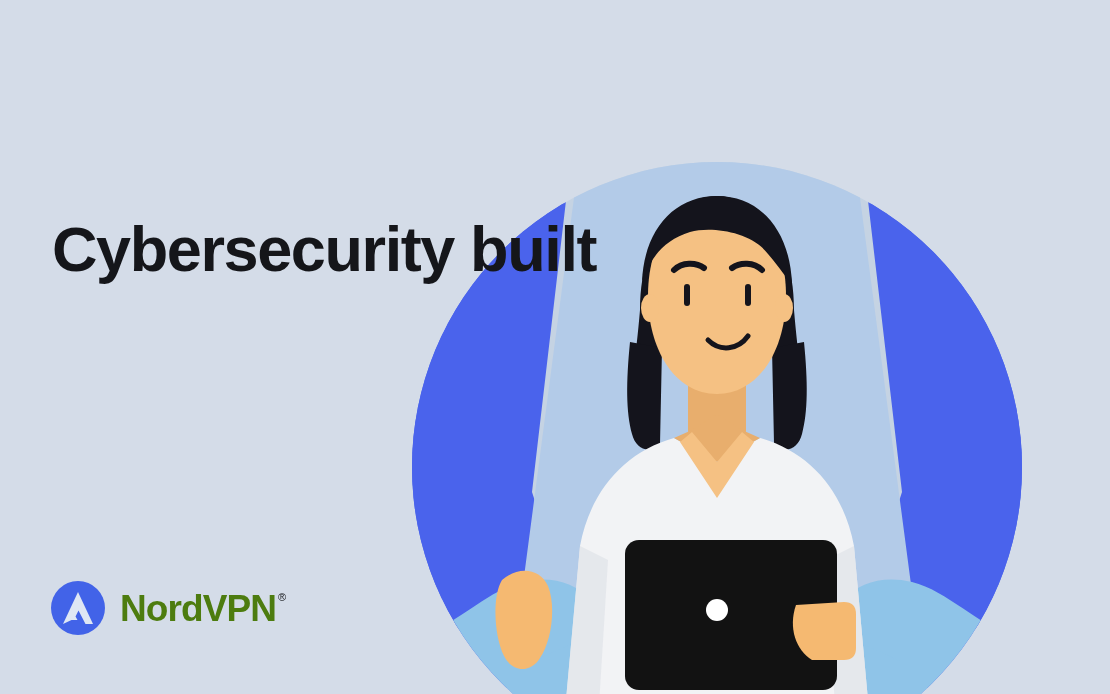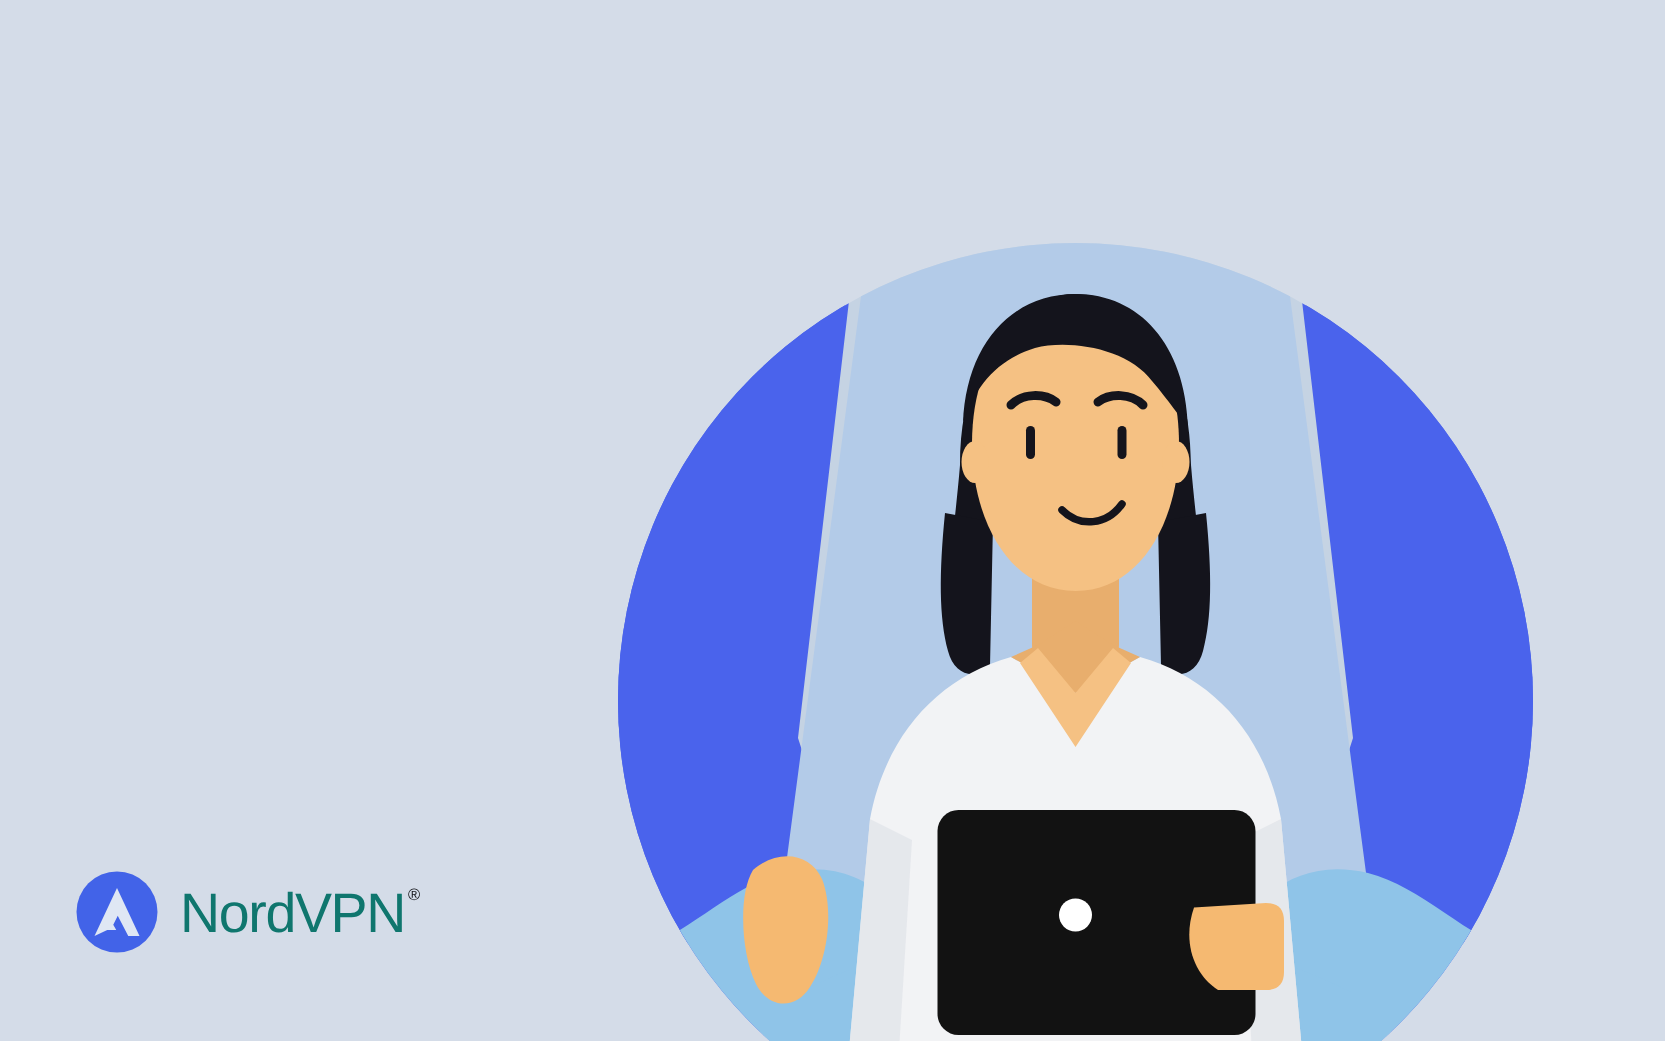--- a/index.html
+++ b/index.html
@@ -55,25 +55,25 @@
     display: block;
     flex: 0 0 auto;
   }
   #logo-wordmark-wrap {
     position: relative;
     display: flex;
     align-items: flex-start;
   }
   #logo-wordmark {
     font-family: "Liberation Sans", sans-serif;
-    font-weight: normal;
+    font-weight: bold;
     font-size: 37px;
     line-height: 37px;
     letter-spacing: -0.9px;
-    color: #0f766e;
+    color: #4d7c0f;
   }
   #logo-trademark {
     font-family: "Liberation Sans", sans-serif;
     font-size: 11px;
     line-height: 11px;
     color: #15161a;
     margin-left: 2px;
     margin-top: 2px;
   }
 
@@ -91,20 +91,21 @@
     width: 610px;
     height: 610px;
   }
 </style>
 </head>
 <body>
 
 <div id="banner">
 
   <h1 id="headline">
+    <span class="headline-line">Cybersecurity built</span>
   </h1>
 
   <div id="illustration">
     <svg viewBox="0 0 610 610" xmlns="http://www.w3.org/2000/svg" aria-hidden="true">
       <defs>
         <clipPath id="circleClip">
           <circle cx="305" cy="305" r="305"></circle>
         </clipPath>
       </defs>
 

